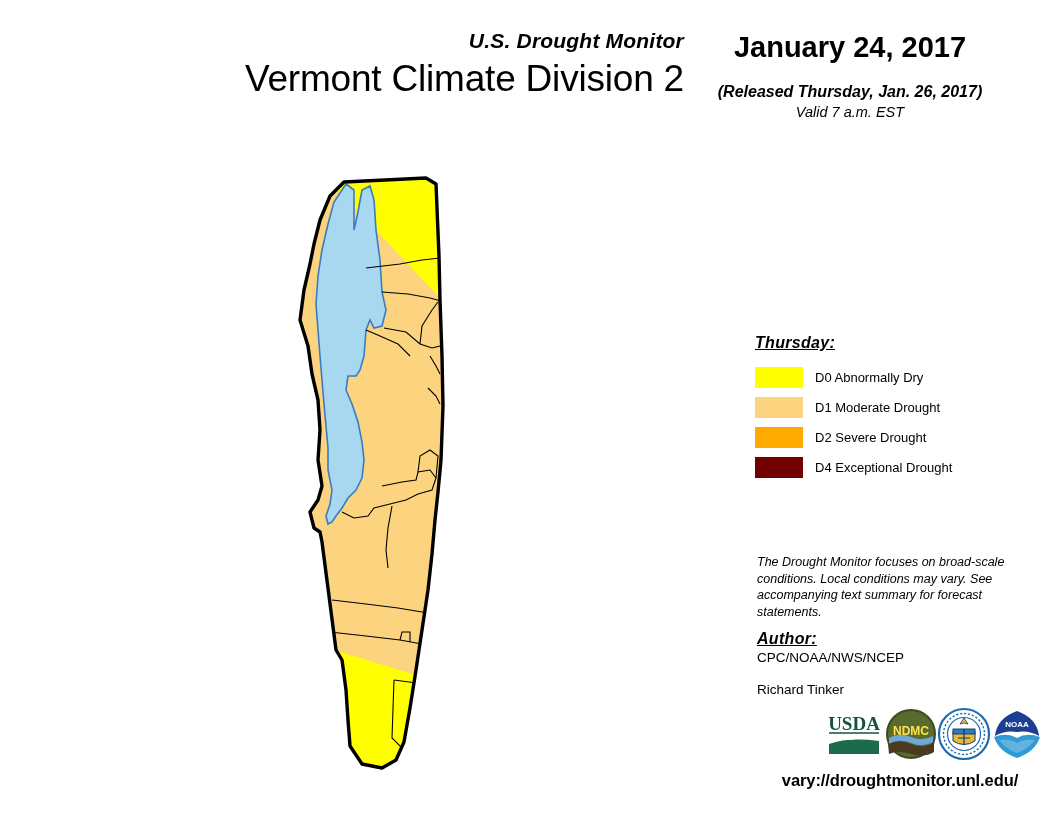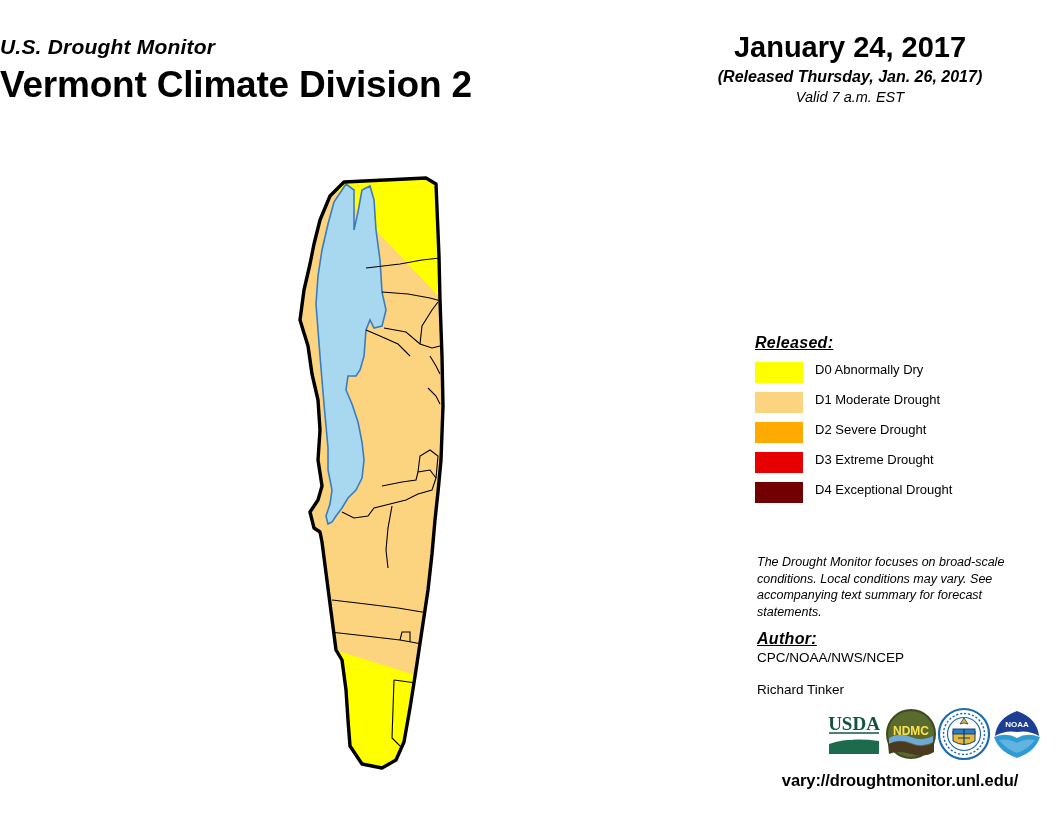--- a/index.html
+++ b/index.html
@@ -13,34 +13,35 @@
     position: relative;
     overflow: hidden;
     font-family: "Liberation Sans", sans-serif;
     color: #000000;
   }
 
   
   #header-left {
     position: absolute;
     left: 0px;
-    top: 36px;
+    top: 30px;
     width: 660px;
-    text-align: left;
+    text-align: right;
+    padding-left: 24px;
   }
   #dm-subtitle {
     font-size: 21px;
     font-style: italic;
     font-weight: bold;
     letter-spacing: 0.2px;
     line-height: 1.05;
   }
   #division-title {
     font-size: 37px;
-    font-weight: bold;
+    font-weight: normal;
     line-height: 1.15;
     margin-top: 6px;
     letter-spacing: -0.2px;
   }
 
   #header-right {
     position: absolute;
     left: 690px;
     top: 32px;
     width: 320px;
@@ -48,21 +49,21 @@
   }
   #date-main {
     font-size: 29px;
     font-weight: bold;
     line-height: 1.1;
   }
   #date-released {
     font-size: 16px;
     font-weight: bold;
     font-style: italic;
-    margin-top: 4px;
+    margin-top: 19px;
     line-height: 1.1;
   }
   #date-valid {
     font-size: 14.5px;
     margin-top: 5px;
     line-height: 1.1;
     font-style: italic;
   }
 
   
@@ -85,20 +86,21 @@
   #legend-title {
     font-size: 16px;
     font-style: italic;
     font-weight: bold;
     text-decoration: underline;
     letter-spacing: 0.3px;
     margin-bottom: 10px;
   }
   .legend-row {
     display: flex;
+    align-items: center;
     height: 30px;
   }
   .legend-swatch {
     width: 48px;
     height: 21px;
     border: 0;
     flex: 0 0 auto;
   }
   .legend-label {
     margin-left: 12px;
@@ -338,41 +340,37 @@
              L 34,130
              L 40,104
              L 44,84
              L 50,60
              L 60,36
              Z" fill="none" stroke="#000000" stroke-width="3.4" stroke-linejoin="round"></path>
   </svg>
 </div>
 
 <div id="legend">
-  <div id="legend-title">Released:</div>
+  <div id="legend-title">Thursday:</div>
 
   <div class="legend-row">
     <div class="legend-swatch" style="background:#FFFF00"></div>
     <div class="legend-label">D0 Abnormally Dry</div>
   </div>
 
   <div class="legend-row">
     <div class="legend-swatch" style="background:#FCD37F"></div>
     <div class="legend-label">D1 Moderate Drought</div>
   </div>
 
   <div class="legend-row">
     <div class="legend-swatch" style="background:#FFAA00"></div>
     <div class="legend-label">D2 Severe Drought</div>
   </div>
 
-  <div class="legend-row">
-    <div class="legend-swatch" style="background:#E60000"></div>
-    <div class="legend-label">D3 Extreme Drought</div>
-  </div>
 
   <div class="legend-row">
     <div class="legend-swatch" style="background:#730000"></div>
     <div class="legend-label">D4 Exceptional Drought</div>
   </div>
 </div>
 
 <div id="disclaimer">The Drought Monitor focuses on broad-scale conditions. Local conditions may vary. See accompanying text summary for forecast statements.</div>
 
 <div id="author-block">

